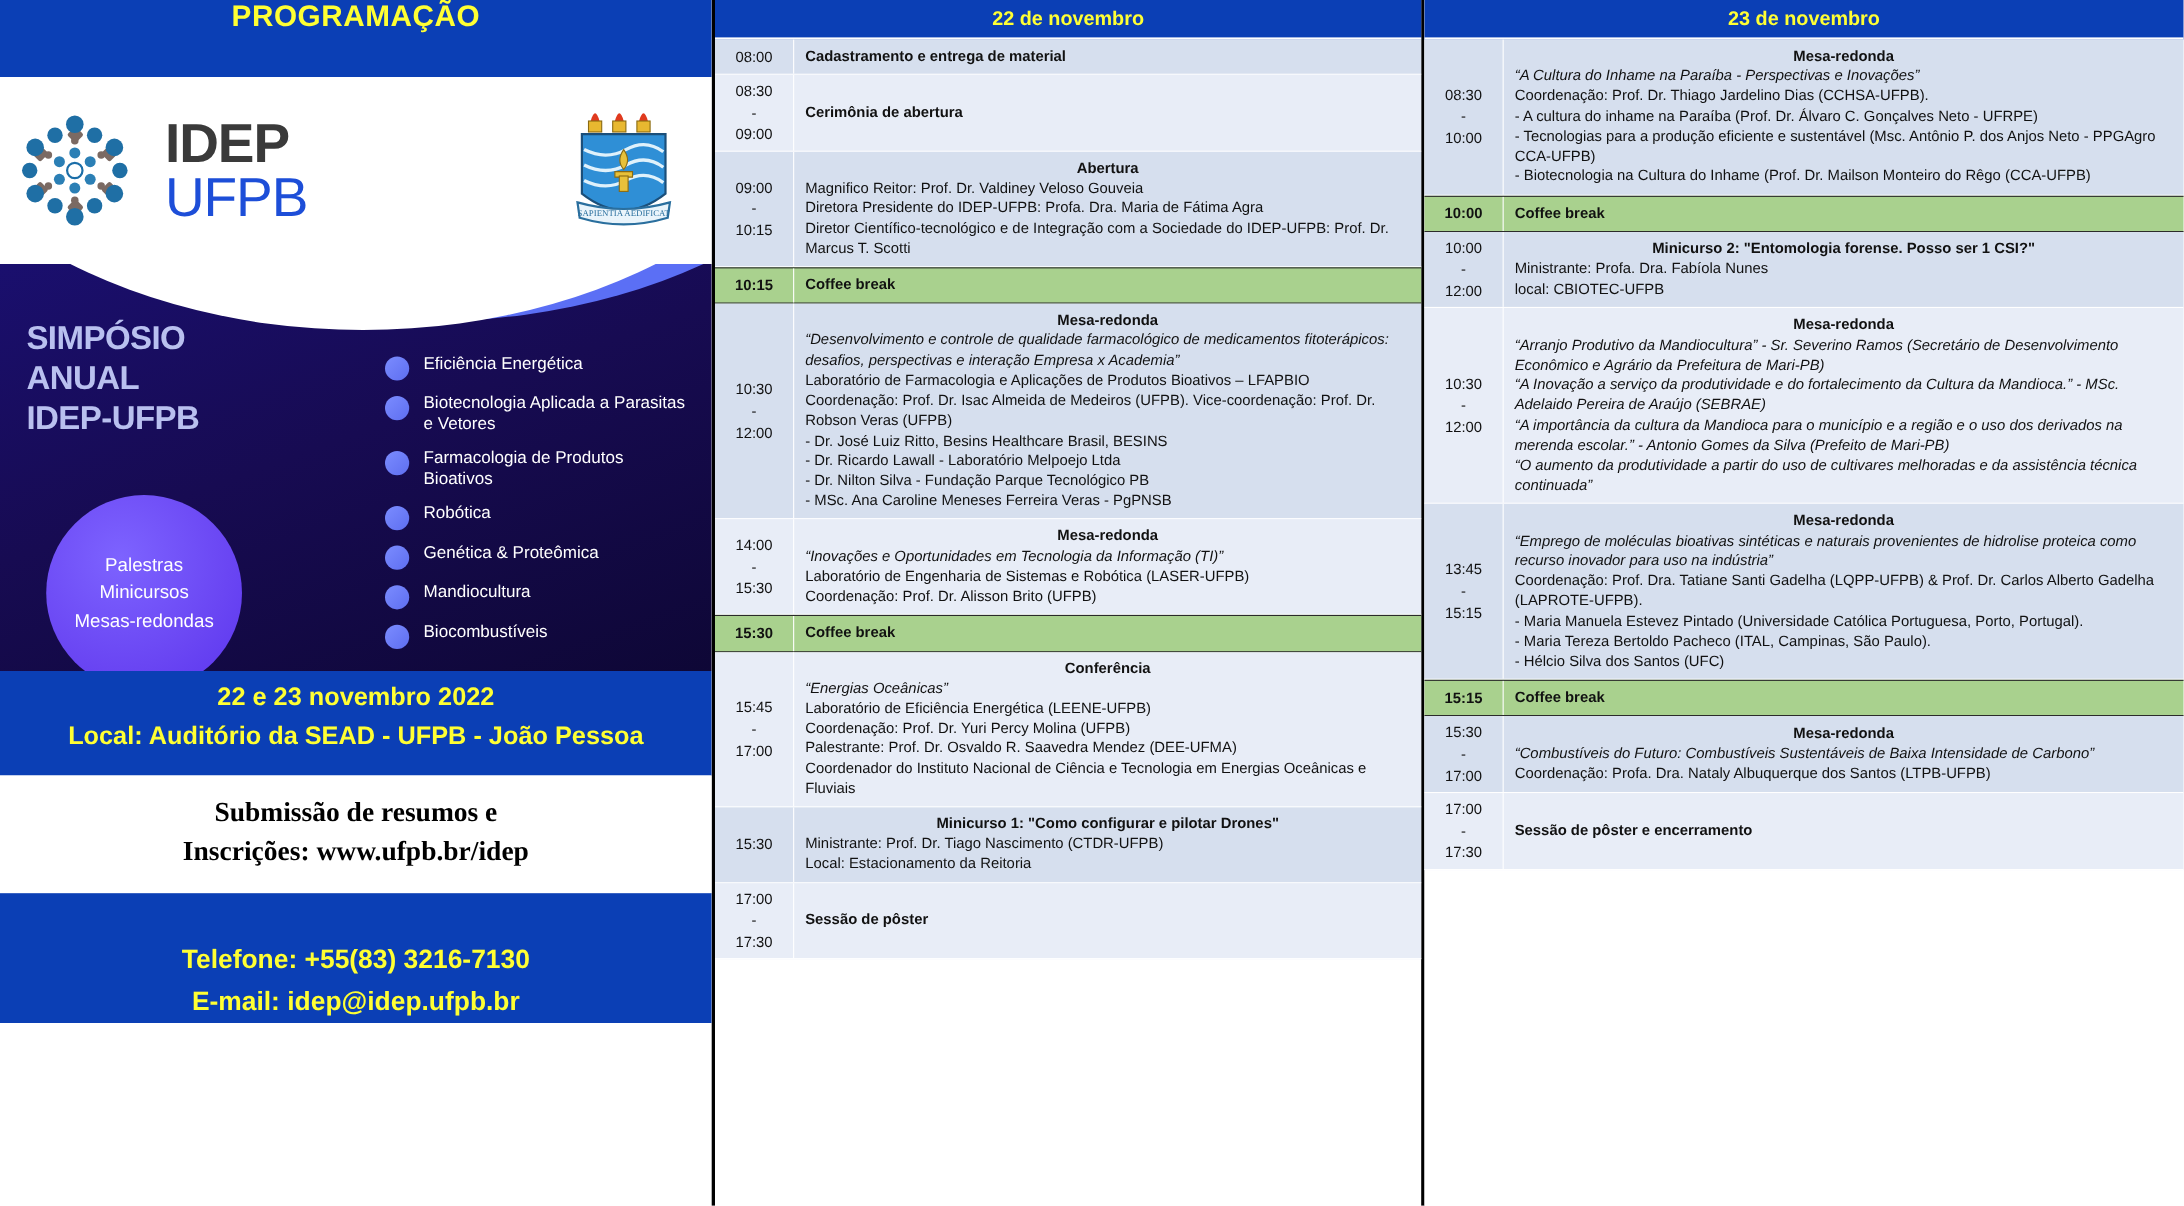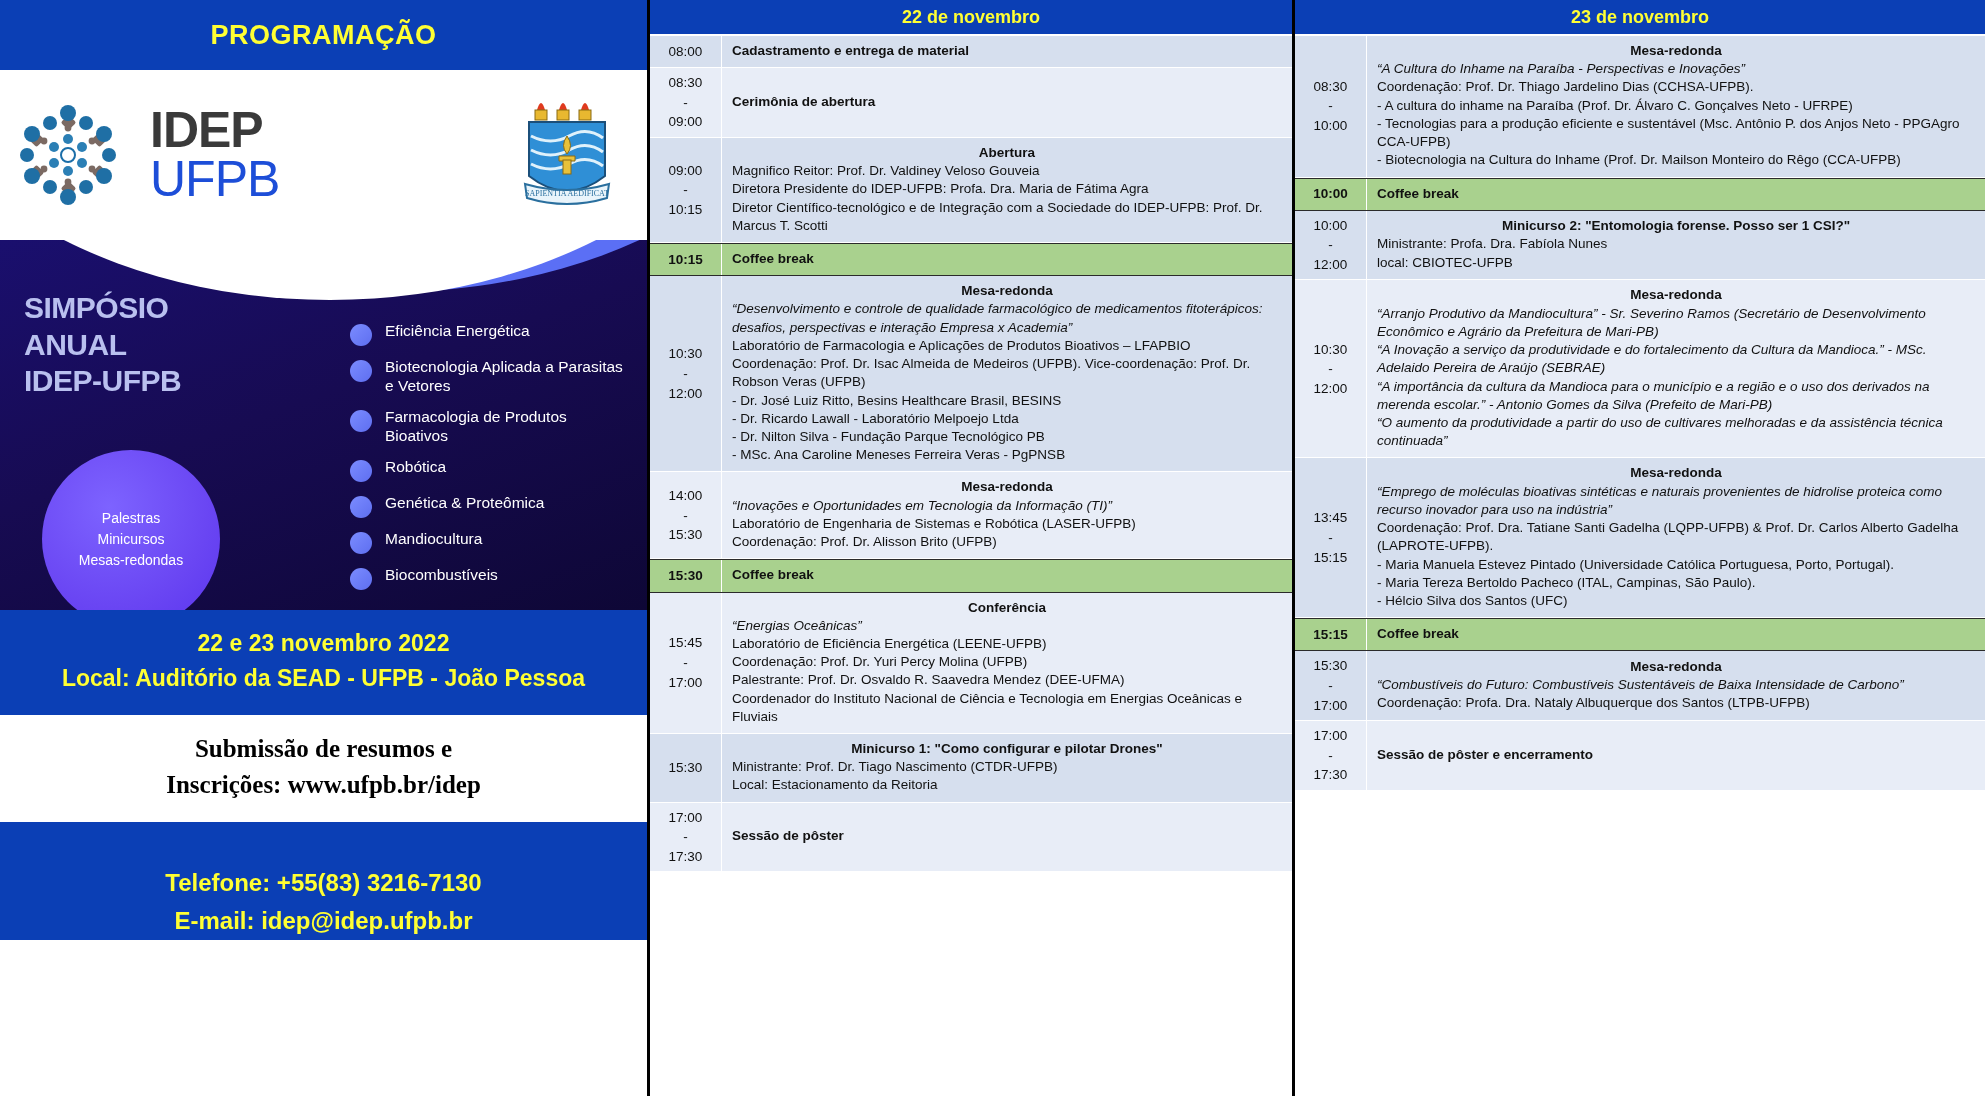--- a/index.html
+++ b/index.html
@@ -13,21 +13,21 @@
 
   
   .poster {
     width:650px; height:1096px; flex:0 0 650px;
     position:relative; background:#ffffff;
     border-right:3px solid #000;
     overflow:hidden;
   }
   .poster-title-bar {
     height:70px; background:#0b3fb5;
-    display:flex; align-items:center; justify-content:center;
+    display:flex; align-items:flex-start; justify-content:center;
   }
   .poster-title {
     color:#ffff33; font-size:27px; font-weight:bold;
     letter-spacing:.5px;
   }
   .logo-band {
     position:relative; height:170px; background:#ffffff;
     display:flex; align-items:center;
   }
   .idep-logo { display:flex; align-items:center; margin-left:14px; }
@@ -53,37 +53,37 @@
   .hero-title {
     position:absolute; left:24px; top:50px;
     color:#b9c0ef; font-size:30px; font-weight:700; line-height:1.22;
     letter-spacing:-.5px;
   }
   .bubble {
     position:absolute; left:42px; top:210px;
     width:178px; height:178px; border-radius:50%;
     background:radial-gradient(circle at 38% 32%,#7d63ff 0%,#6a46f3 60%,#5a34ee 100%);
     display:flex; flex-direction:column; align-items:center; justify-content:center;
-    color:#ffffff; font-size:14px; line-height:1.5; text-align:left;
+    color:#ffffff; font-size:17px; line-height:1.5; text-align:left;
   }
   .topics {
     position:absolute; left:350px; top:82px; width:280px;
   }
   .topic {
     display:flex; align-items:flex-start; margin-bottom:12px;
   }
   .topic .dot {
     flex:0 0 22px; width:22px; height:22px; border-radius:50%;
     background:linear-gradient(135deg,#7b8cff 0%,#5e6ef0 100%);
     margin-top:2px; margin-right:13px;
   }
   .topic .tlabel { color:#ffffff; font-size:15.5px; line-height:1.22; }
 
   .date-band {
-    background:#0b3fb5; padding:16px 0 20px; text-align:center;
+    background:#0b3fb5; padding:6px 0 20px; text-align:center;
   }
   .date-band .d1 { color:#ffff33; font-size:23px; font-weight:bold; line-height:1.5;}
   .date-band .d2 { color:#ffff33; font-size:23px; font-weight:bold; line-height:1.5;}
 
   .submit-band {
     background:#ffffff; padding:16px 0 18px; text-align:center;
     font-family:"Liberation Serif", serif;
   }
   .submit-band div { font-size:25px; font-weight:bold; color:#000000; line-height:1.45;}
 

